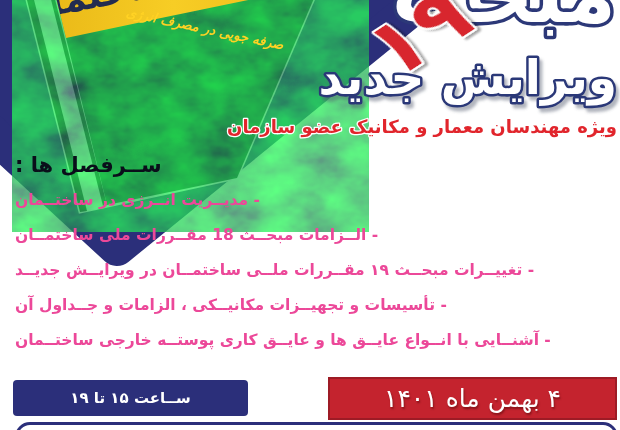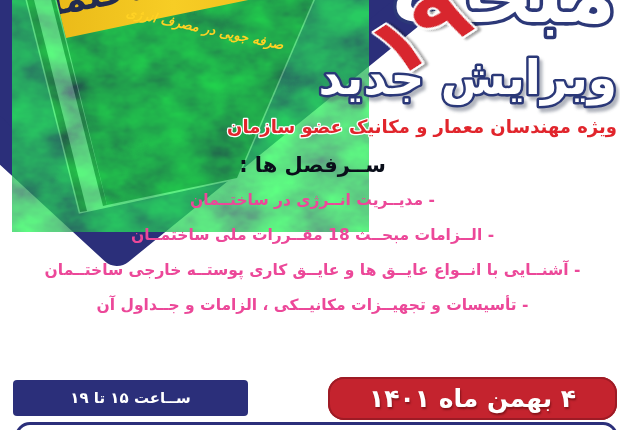--- a/index.html
+++ b/index.html
@@ -5,41 +5,41 @@
   html, body { margin: 0; padding: 0; }
   body {
     width: 620px; height: 430px;
     position: relative; overflow: hidden;
     background: #ffffff;
     font-family: "DejaVu Sans", sans-serif;
   }
   #bg-svg { position: absolute; left: 0; top: 0; z-index: 1; }
   .topics {
     position: absolute; top: 150px; right: 10px; width: 595px;
-    z-index: 2; direction: rtl; text-align: center;
+    z-index: 2; direction: rtl; text-align: left;
   }
   .topics-heading {
     font-size: 21px; font-weight: bold; color: #0a0e1a;
     margin-bottom: 3px; line-height: 30px;
   }
   .topic-line {
     font-size: 15.5px; font-weight: bold; color: #ec4899;
     line-height: 35px; white-space: nowrap;
   }
   .pill { position: absolute; z-index: 3; display: flex; align-items: center; justify-content: center; direction: rtl; }
   .time-pill {
     left: 13px; top: 380px; width: 235px; height: 36px;
     background: #2b2f7a; border-radius: 4px;
     color: #ffffff; font-size: 15px; font-weight: bold;
   }
   .date-pill {
     left: 328px; top: 377px; width: 289px; height: 43px;
-    background: #c4232e; border-radius: 16px;
+    background: #c4232e; border-radius: 0;
     box-shadow: inset 0 0 0 2px #9d1b25;
-    color: #ffffff; font-size: 25px; font-weight: bold;
+    color: #ffffff; font-size: 25px; font-weight: normal;
     text-shadow: 1px 2px 2px rgba(60,0,0,0.45);
   }
   .bottom-bar {
     position: absolute; z-index: 3;
     left: 15px; top: 422px; width: 597px; height: 30px;
     background: #ffffff; border: 3px solid #2b2f7a; border-radius: 15px;
   }
 </style>
 </head>
 <body>
@@ -96,22 +96,23 @@
     <text x="418" y="60" text-anchor="middle" font-size="82" font-weight="bold" fill="#d8262e" stroke="#ffffff" stroke-width="4" stroke-linejoin="round" paint-order="stroke" transform="rotate(-33 418 30)" filter="url(#ds-red)">۱۹</text>
     <text x="617" y="94" text-anchor="end" font-size="47" font-weight="bold" fill="#ffffff" stroke="#2c3878" stroke-width="5" stroke-linejoin="round" paint-order="stroke" filter="url(#ds-gray)">ویرایش جدید</text>
     <text x="617" y="133" text-anchor="end" font-size="18" font-weight="bold" fill="#e1252c" stroke="#ffffff" stroke-width="2.5" stroke-linejoin="round" paint-order="stroke">ویژه مهندسان معمار و مکانیک عضو سازمان</text>
   </g>
 </svg>
 
 <div class="topics">
   <div class="topics-heading">ســرفصل ها :</div>
   <div class="topic-line">- مدیــریت انــرژی در ساختــمان</div>
   <div class="topic-line">- الــزامات مبحــث 18 مقــررات ملی ساختمــان</div>
+  <div class="topic-line">- تغییــرات مبحــث ۱۹ مقــررات ملــی ساختمــان در ویرایــش جدیــد</div>
+  <div class="topic-line">- تأسیسات و تجهیــزات مکانیــکی ، الزامات و جــداول آن</div>
   <div class="topic-line">- آشنــایی با انــواع عایــق ها و عایــق کاری پوستــه خارجی ساختــمان</div>
-  <div class="topic-line">- تأسیسات و تجهیــزات مکانیــکی ، الزامات و جــداول آن</div>
 </div>
 
 <div class="pill time-pill">
   <span>ســاعت ۱۵ تا ۱۹</span>
 </div>
 <div class="pill date-pill">
   <span>۴ بهمن ماه ۱۴۰۱</span>
 </div>
 
 <div class="bottom-bar"></div>

